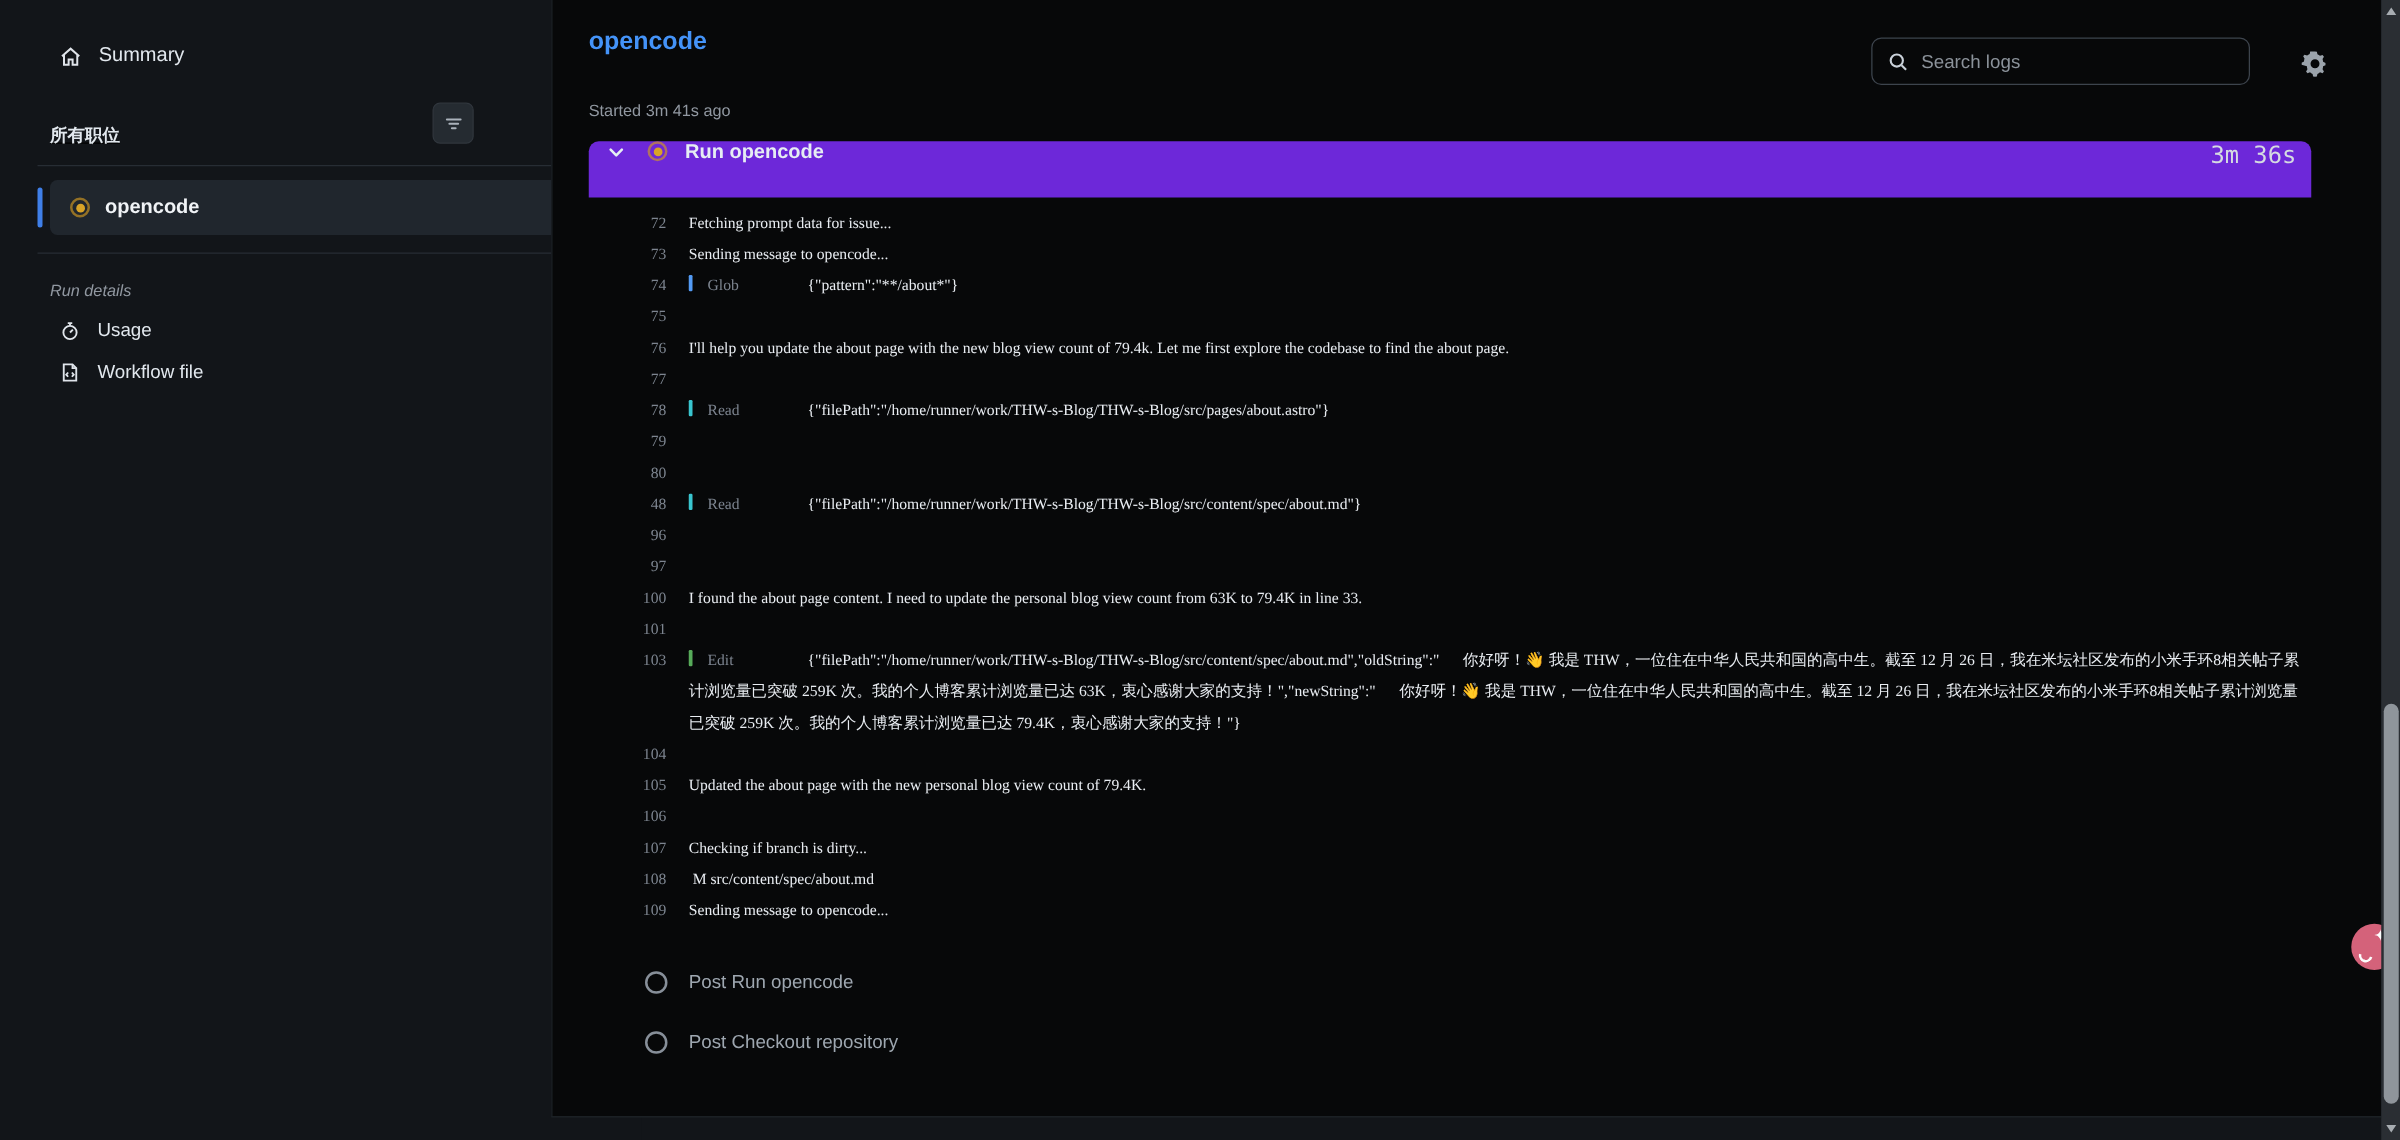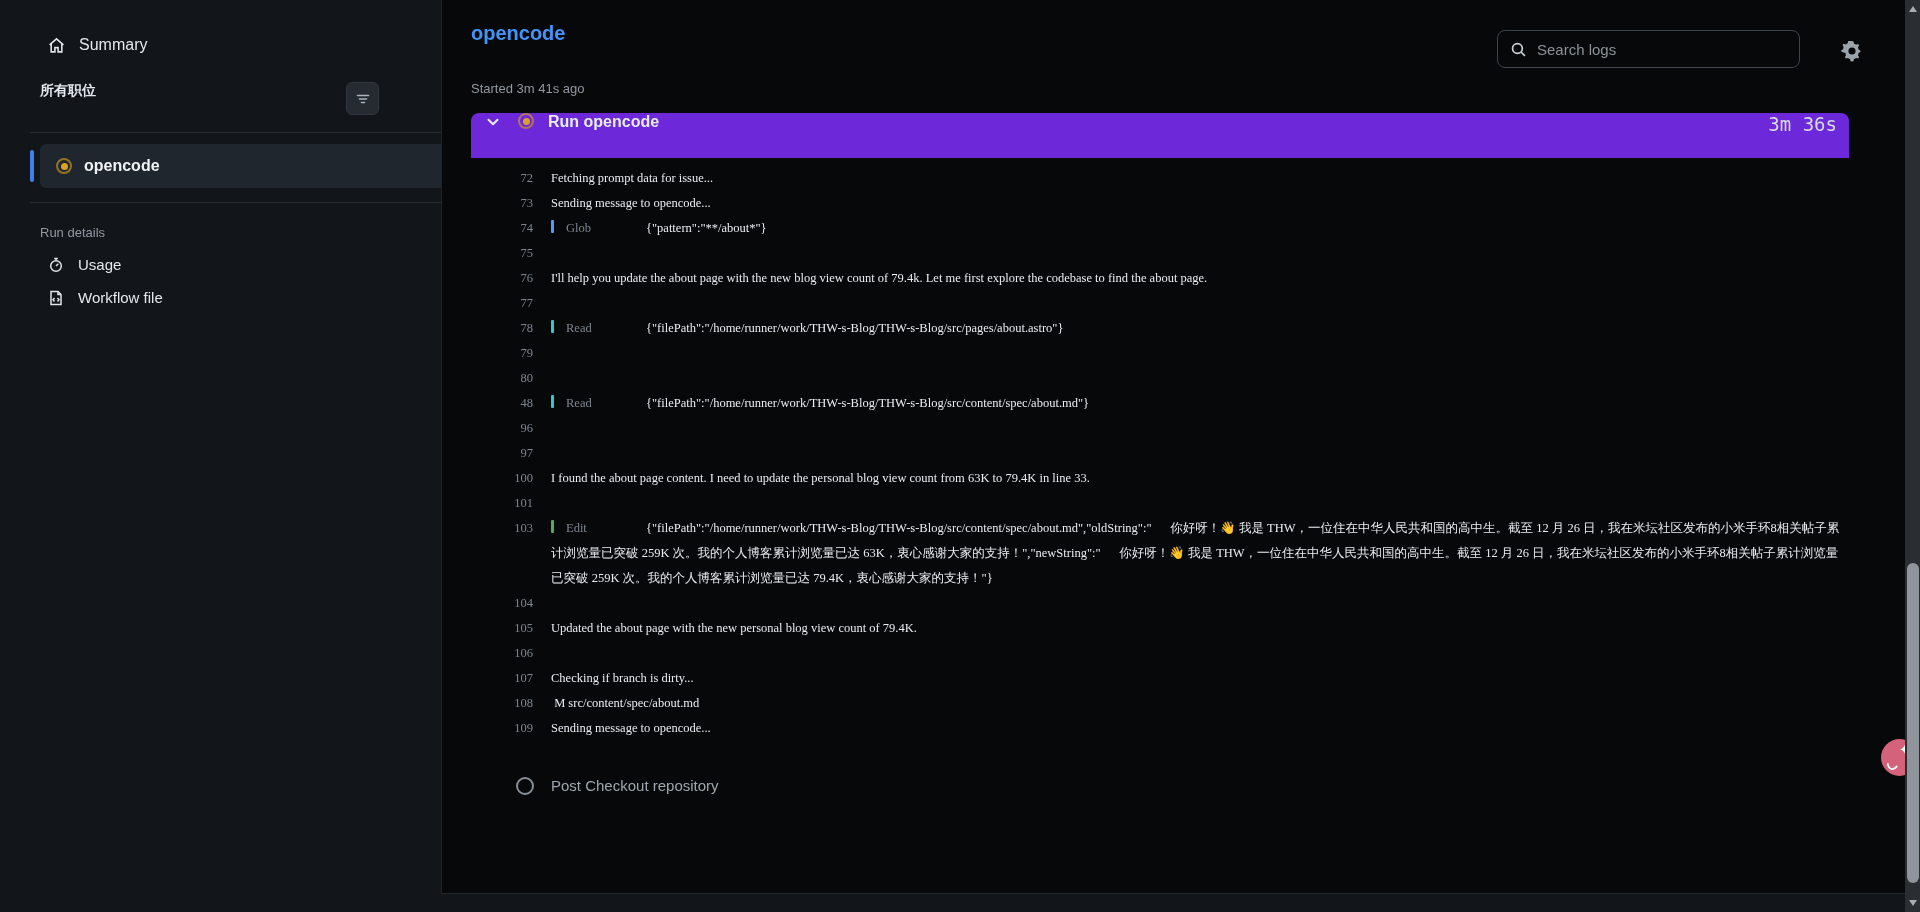--- a/index.html
+++ b/index.html
@@ -3,31 +3,31 @@
 <meta charset="utf-8">
 <style>
   * { margin:0; padding:0; box-sizing:border-box; }
   html,body { width:1920px; height:912px; overflow:hidden; background:#121519;
     font-family:"Liberation Sans", sans-serif; }
 
   
   .sidebar { position:absolute; left:0; top:0; width:513px; height:912px; background:#121519; }
   .side-row { display:flex; align-items:center; gap:14px; color:#e2e8ee; }
   .summary-row { margin:36px 0 0 48px; font-size:16px; }
-  .jobs-head { position:relative; margin:28px 0 0 40px; height:36px; display:flex; align-items:flex-start;text-decoration:underline; }
+  .jobs-head { position:relative; margin:28px 0 0 40px; height:36px; display:flex; align-items:flex-end;text-decoration:underline; }
   .jobs-label { color:#e2e8ee; font-size:14px; font-weight:bold; }
   .filter-btn { position:absolute; left:306px; top:0; width:33px; height:33px; border-radius:6px;
     background:#252b31; border:1px solid #30363d; display:flex; align-items:center; justify-content:center; cursor:pointer; }
   .divider { height:1px; background:#272d34; margin:14px 20px 0 30px; }
   .job-wrap { position:relative; margin-top:11px; height:44px; }
   .job-accent { position:absolute; left:30px; top:6px; width:4px; height:32px; border-radius:2px; }
   .job-item { position:absolute; left:40px; right:22px; top:0; height:44px; background:#20262d;
     border-radius:6px; display:flex; align-items:center; gap:12px; padding-left:16px; cursor:pointer; }
   .job-name { color:#f0f3f6; font-size:16px; font-weight:bold; }
-  .run-details-label { margin:22px 0 0 40px; color:#9198a1; font-size:13px; }
+  .run-details-label { margin:22px 0 0 40px; color:#9198a1; font-size:13px;font-style:italic; }
   .side-link { margin:16px 0 0 48px; font-size:15px; cursor:pointer; }
 
   
   .spin { width:16px; height:16px; border-radius:50%; border:2px solid rgba(210,153,34,.65); position:relative; flex:none; }
   .spin::after { content:""; position:absolute; inset:2.5px; border-radius:50%; background:#d8a327; }
 
   
   .main { position:absolute; left:441px; top:0; width:1464px; height:894px;
     background:#070809; border-left:1px solid #1d2227; border-bottom:1px solid #23282e; }
   .run-title { position:absolute; left:29px; top:22px; font-size:20px; font-weight:bold; color:#4493f8; cursor:pointer; }
@@ -266,20 +266,24 @@
         </div>
         <div class="log-row">
           <span class="ln">109</span>
           <span class="lc">Sending message to opencode...</span>
         </div>
       </div>
 
     <div class="post-steps">
       <div class="post-step">
         <span class="pending-circle"></span>
+        <span class="post-label">Post Run opencode</span>
+      </div>
+      <div class="post-step">
+        <span class="pending-circle"></span>
         <span class="post-label">Post Checkout repository</span>
       </div>
     </div>
   </div>
 </div>
 
 <div class="pink-badge" style="background: rgb(212, 98, 122);">
   <span class="sparkle">✦</span>
   <span class="arc"></span>
 </div>

